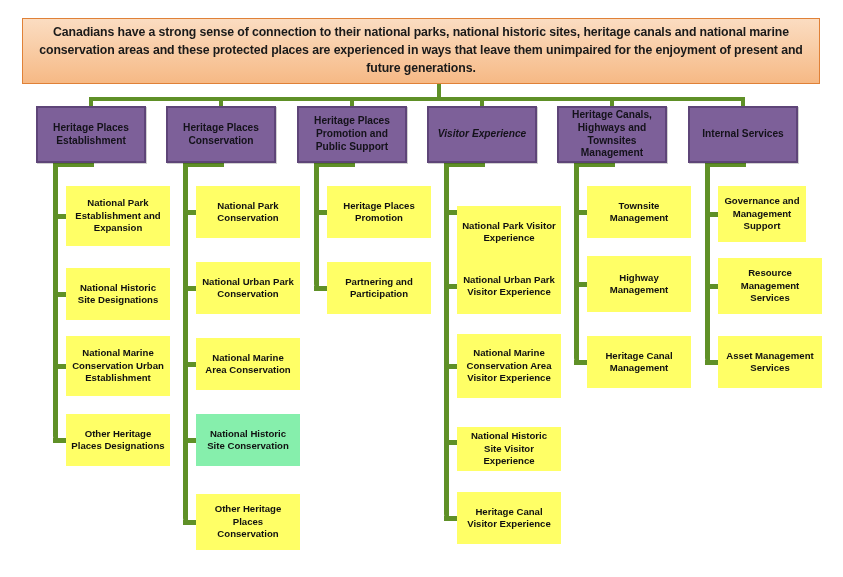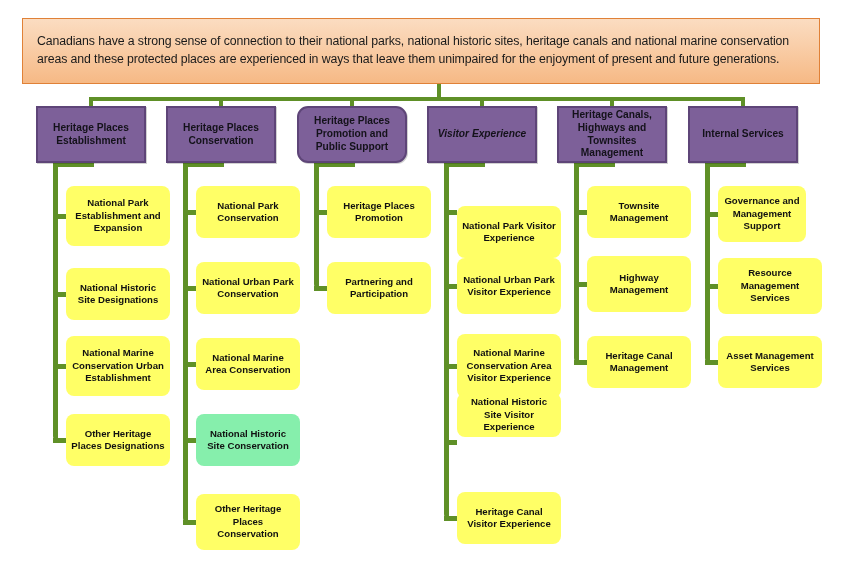--- a/index.html
+++ b/index.html
@@ -28,23 +28,23 @@
     box-sizing: border-box;
     border: 1.5px solid #E08137;
     background: linear-gradient(to bottom, #FBDCC1 0%, #F9CFAA 40%, #F6B985 100%);
     display: flex;
     align-items: center;
     justify-content: center;
     padding: 4px 14px;
   }
   .vision-text {
     font-size: 12.3px;
-    font-weight: normal;
+    font-weight: bold;
     color: #1a1a1a;
-    text-align: left;
+    text-align: center;
     line-height: 1.45;
     letter-spacing: -0.1px;
   }
 
   
   .conn {
     position: absolute;
     background: #5F9027;
   }
   .conn-v { width: 4px; }
@@ -84,21 +84,20 @@
 
   
   .sub-box {
     position: absolute;
     box-sizing: border-box;
     background: #FFFF66;
     display: flex;
     align-items: center;
     justify-content: center;
     padding: 20px 5px;
-    border-radius: 8px;
   }
   .sub-box.highlight {
     background: #86efac;
   }
   .sub-label {
     font-size: 9.6px;
     font-weight: bold;
     color: #111111;
     text-align: center;
     line-height: 1.3;
@@ -184,42 +183,42 @@
       </div>
       <div class="sub-box" style="left: 196px; top: 338px; width: 104px; height: 52px;">
         <div class="sub-label">National Marine Area Conservation</div>
       </div>
       <div class="sub-box highlight" style="left: 196px; top: 414px; width: 104px; height: 52px;">
         <div class="sub-label">National Historic Site Conservation</div>
       </div>
       <div class="sub-box" style="left: 196px; top: 494px; width: 104px; height: 56px;">
         <div class="sub-label">Other Heritage Places Conservation</div>
       </div>
-      <div class="prog-box" style="left: 297px; top: 106px; width: 110px; height: 57px; border-radius: 11px;">
+      <div class="prog-box" style="left: 297px; top: 106px; width: 110px; height: 57px;">
         <div class="prog-label">Heritage Places Promotion and Public Support</div>
       </div>
       <div class="sub-box" style="left: 327px; top: 186px; width: 104px; height: 52px;">
         <div class="sub-label">Heritage Places Promotion</div>
       </div>
       <div class="sub-box" style="left: 327px; top: 262px; width: 104px; height: 52px;">
         <div class="sub-label">Partnering and Participation</div>
       </div>
       <div class="prog-box" style="left: 427px; top: 106px; width: 110px; height: 57px; font-style: italic;">
         <div class="prog-label">Visitor Experience</div>
       </div>
       <div class="sub-box" style="left: 457px; top: 186px; width: 104px; height: 52px; margin-top: 20px;">
         <div class="sub-label">National Park Visitor Experience</div>
       </div>
       <div class="sub-box" style="left: 457px; top: 258px; width: 104px; height: 56px;">
         <div class="sub-label">National Urban Park Visitor Experience</div>
       </div>
       <div class="sub-box" style="left: 457px; top: 334px; width: 104px; height: 64px;">
         <div class="sub-label">National Marine Conservation Area Visitor Experience</div>
       </div>
-      <div class="sub-box" style="left: 457px; top: 393px; width: 104px; height: 44px;">
+      <div class="sub-box" style="left: 457px; top: 427px; width: 104px; height: 44px;">
         <div class="sub-label">National Historic Site Visitor Experience</div>
       </div>
       <div class="sub-box" style="left: 457px; top: 492px; width: 104px; height: 52px;">
         <div class="sub-label">Heritage Canal Visitor Experience</div>
       </div>
       <div class="prog-box" style="left: 557px; top: 106px; width: 110px; height: 57px;">
         <div class="prog-label">Heritage Canals, Highways and Townsites Management</div>
       </div>
       <div class="sub-box" style="left: 587px; top: 186px; width: 104px; height: 52px;">
         <div class="sub-label">Townsite Management</div>

